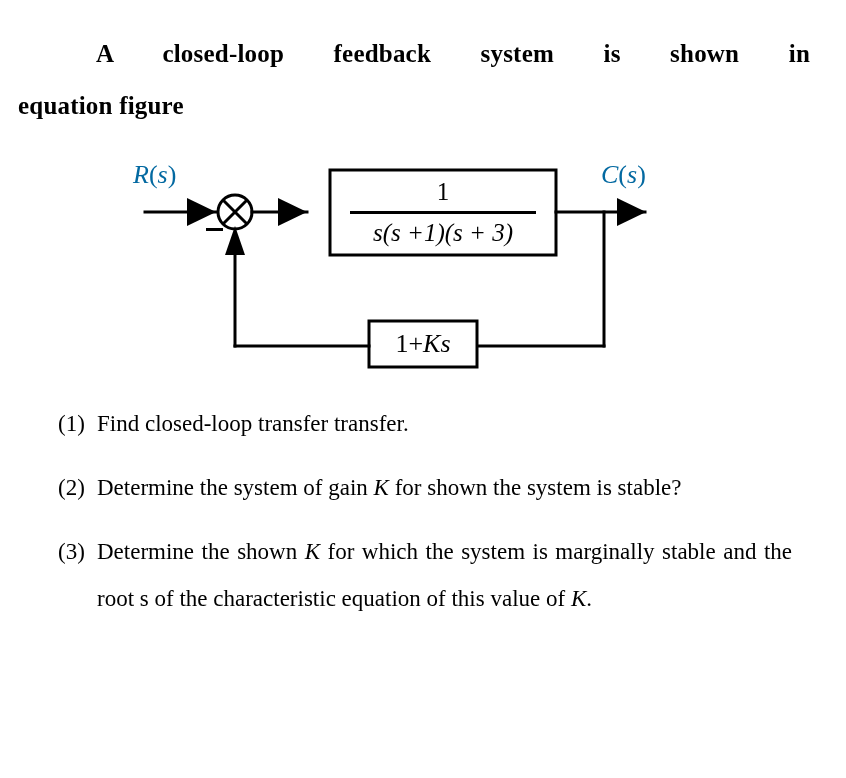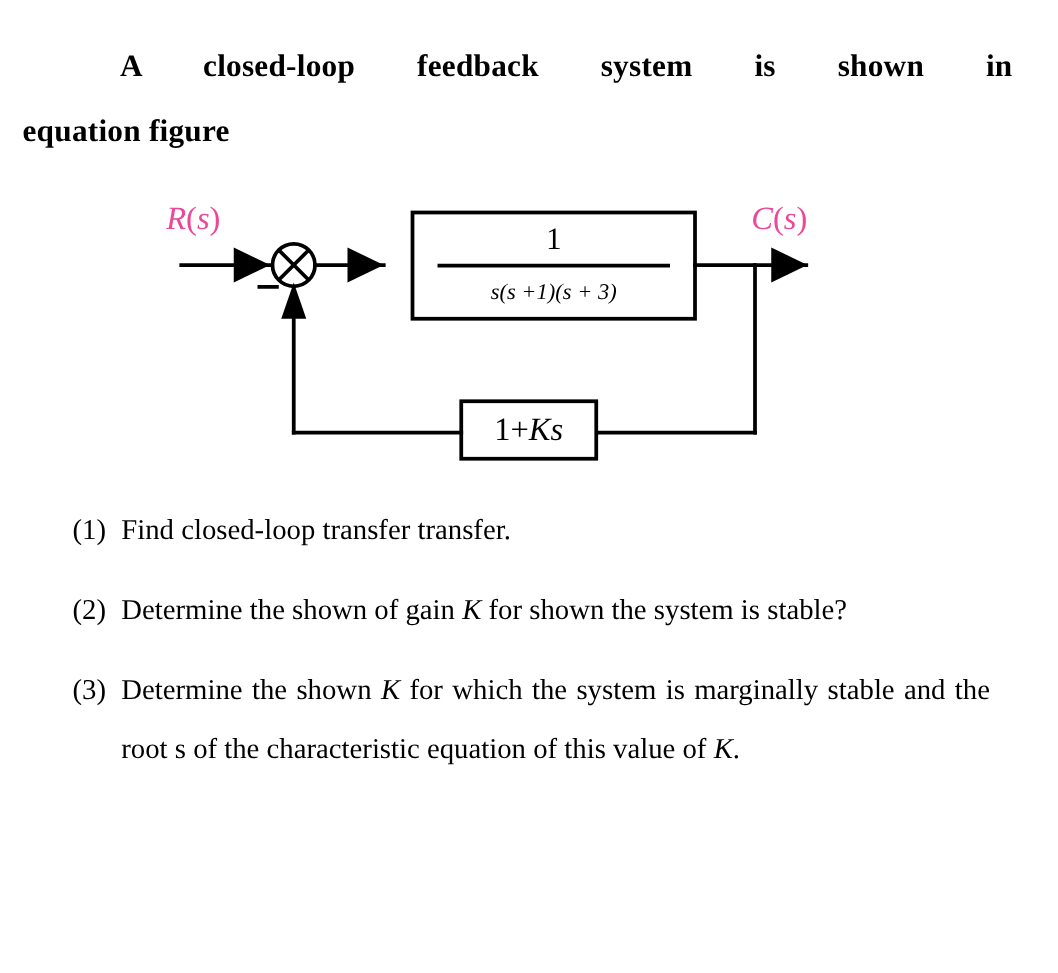--- a/index.html
+++ b/index.html
@@ -46,21 +46,21 @@
     top: 150px;
     width: 846px;
     height: 245px;
   }
   .figure svg { display: block; }
 
   .mathlabel {
     position: absolute;
     font-family: "Liberation Serif", "DejaVu Serif", serif;
     font-size: 26px;
-    color: #ec4899;
+    color: #0369a1;
     white-space: nowrap;
   }
   .mathlabel i { font-style: italic; }
 
   #label-rs { left: 133px; top: 10px; }
   #label-cs { left: 601px; top: 10px; font-family: Liberation Serif, serif; }
 
   .blocktext {
     position: absolute;
     text-align: center;
@@ -85,21 +85,21 @@
     line-height: 32px;
     padding-bottom: 1px;
   }
   #forward-expr .bar {
     width: 186px;
     height: 3px;
     background: #000;
     margin: 2px 0 3px 0;
   }
   #forward-expr .den {
-    font-size: 18px;
+    font-size: 25px;
     line-height: 32px;
     text-align: center;
   }
 
   #feedback-expr {
     left: 369px;
     top: 171px;
     width: 108px;
     height: 46px;
     display: flex;
@@ -219,21 +219,21 @@
 
 <div class="questions">
 
   <div class="qitem">
     <span class="marker">(1)</span>
     <span class="qtext">Find closed-loop transfer transfer.</span>
   </div>
 
   <div class="qitem justified">
     <span class="marker">(2)</span>
-    <span class="qtext"><span>Determine the shown of gain </span><i>K</i><span> for shown the system is stable?</span></span>
+    <span class="qtext"><span>Determine the system of gain </span><i>K</i><span> for shown the system is stable?</span></span>
   </div>
 
   <div class="qitem justified">
     <span class="marker">(3)</span>
     <span class="qtext"><span>Determine the shown </span><i>K</i><span> for which the system is marginally stable and the root s of the characteristic equation of this value of </span><i>K</i><span>.</span></span>
   </div>
 
 </div>
 
 </body></html>

